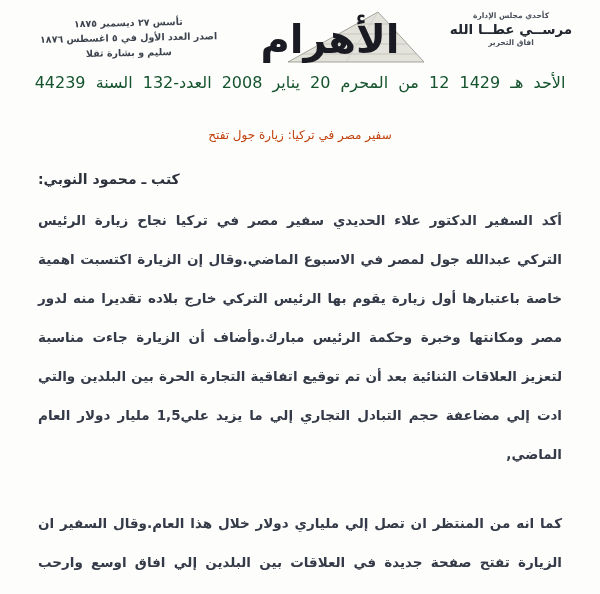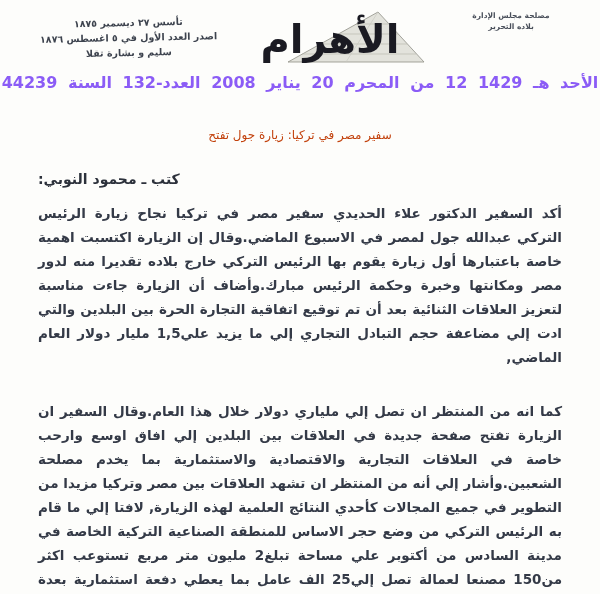--- a/index.html
+++ b/index.html
@@ -23,35 +23,35 @@
   .logo svg{position:absolute;inset:0;}
   .logo svg text{font-family:"DejaVu Sans",sans-serif;}
   .officials{
     width:150px;direction:rtl;text-align:center;padding-top:2px;
   }
   .officials .role{font-size:7.5px;color:#4a505b;line-height:11px;font-weight:bold;}
   .officials .name{font-size:13.5px;color:#23272f;font-weight:bold;line-height:16px;}
   
   .dateline{
     direction:rtl;text-align:center;margin-top:11px;
-    font-size:16px;font-weight:bold;color:#8b5cf6;word-spacing:5px;
+    font-size:16px;font-weight:normal;color:#14532d;word-spacing:5px;
   }
   
   .article{direction:rtl;padding:0 38px;}
   .title{
     text-align:center;margin:30px 0 0 0;
     font-size:12px;line-height:27px;font-weight:normal;color:#c2410c;
   }
   .byline{
     margin-top:22px;text-align:left;
     font-size:14px;font-weight:bold;color:#2c313b;
   }
   .article p{
     margin:14px 0 0 0;
-    font-size:13.5px;font-weight:bold;line-height:24px;
+    font-size:13.5px;font-weight:bold;line-height:39px;
     text-align:justify;color:#343a47;
   }
   .article p.p2{margin-top:30px;}
 </style>
 </head>
 <body>
 
 <div class="page">
 
   <header class="masthead">
@@ -68,22 +68,23 @@
         <line x1="110" y1="16" x2="143" y2="16" stroke="#b9b9b0" stroke-width="0.7"></line>
         <line x1="92" y1="26" x2="152" y2="26" stroke="#b9b9b0" stroke-width="0.7"></line>
         <line x1="74" y1="36" x2="161" y2="36" stroke="#b9b9b0" stroke-width="0.7"></line>
         <line x1="56" y1="46" x2="170" y2="46" stroke="#b9b9b0" stroke-width="0.7"></line>
         <line x1="132" y1="4" x2="100" y2="54" stroke="#c6c6bd" stroke-width="0.6"></line>
         <text x="84" y="45" text-anchor="middle" font-size="40" font-weight="bold" fill="#1a1a22">الأهرام</text>
       </svg>
     </div>
 
     <div class="officials">
-      <div class="role">مصلحة مجلس الإدارة</div>
-      <div class="role">بلاده التحرير</div>
+      <div class="role">كأحدي مجلس الإدارة</div>
+      <div class="name">مرســي عطــا الله</div>
+      <div class="role">افاق التحرير</div>
     </div>
 
   </header>
 
   <div class="dateline" dir="rtl">الأحد هـ 1429 12 من المحرم 20 يناير 2008 العدد-132 السنة 44239</div>
 
   <main class="article" dir="rtl">
 
     <h1 class="title">
       <span>سفير مصر في تركيا: زيارة جول تفتح</span><br>

